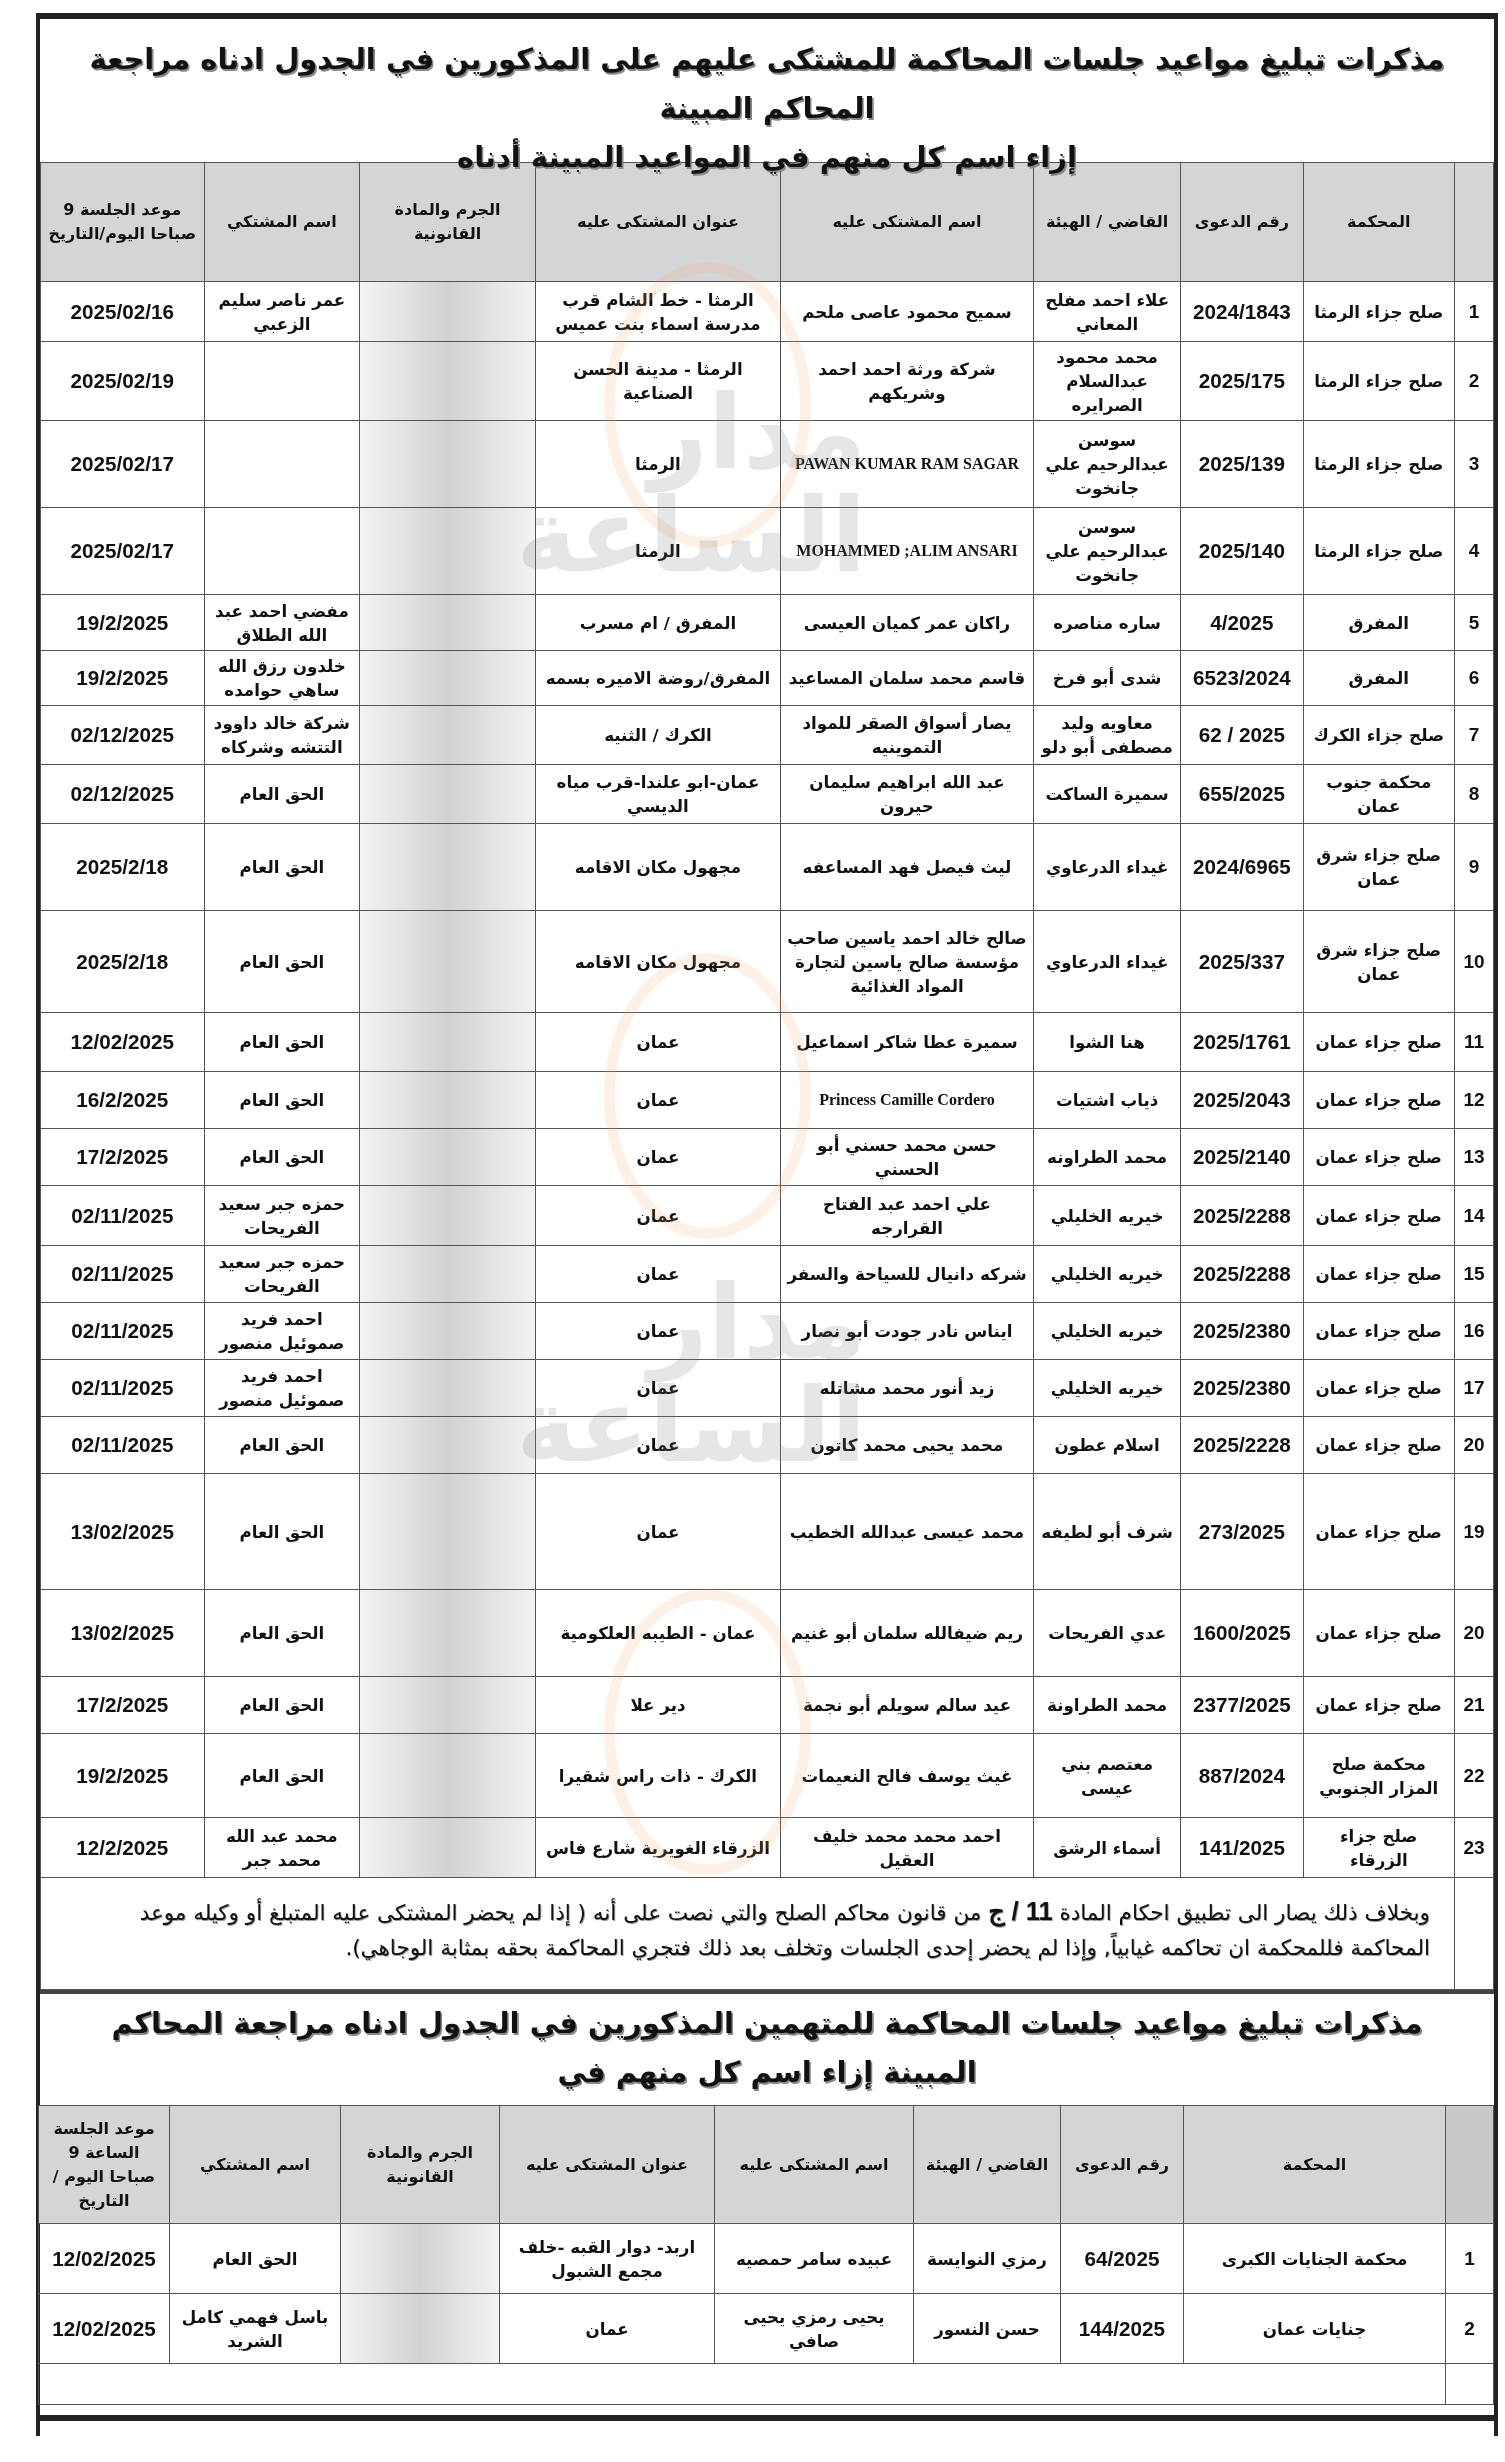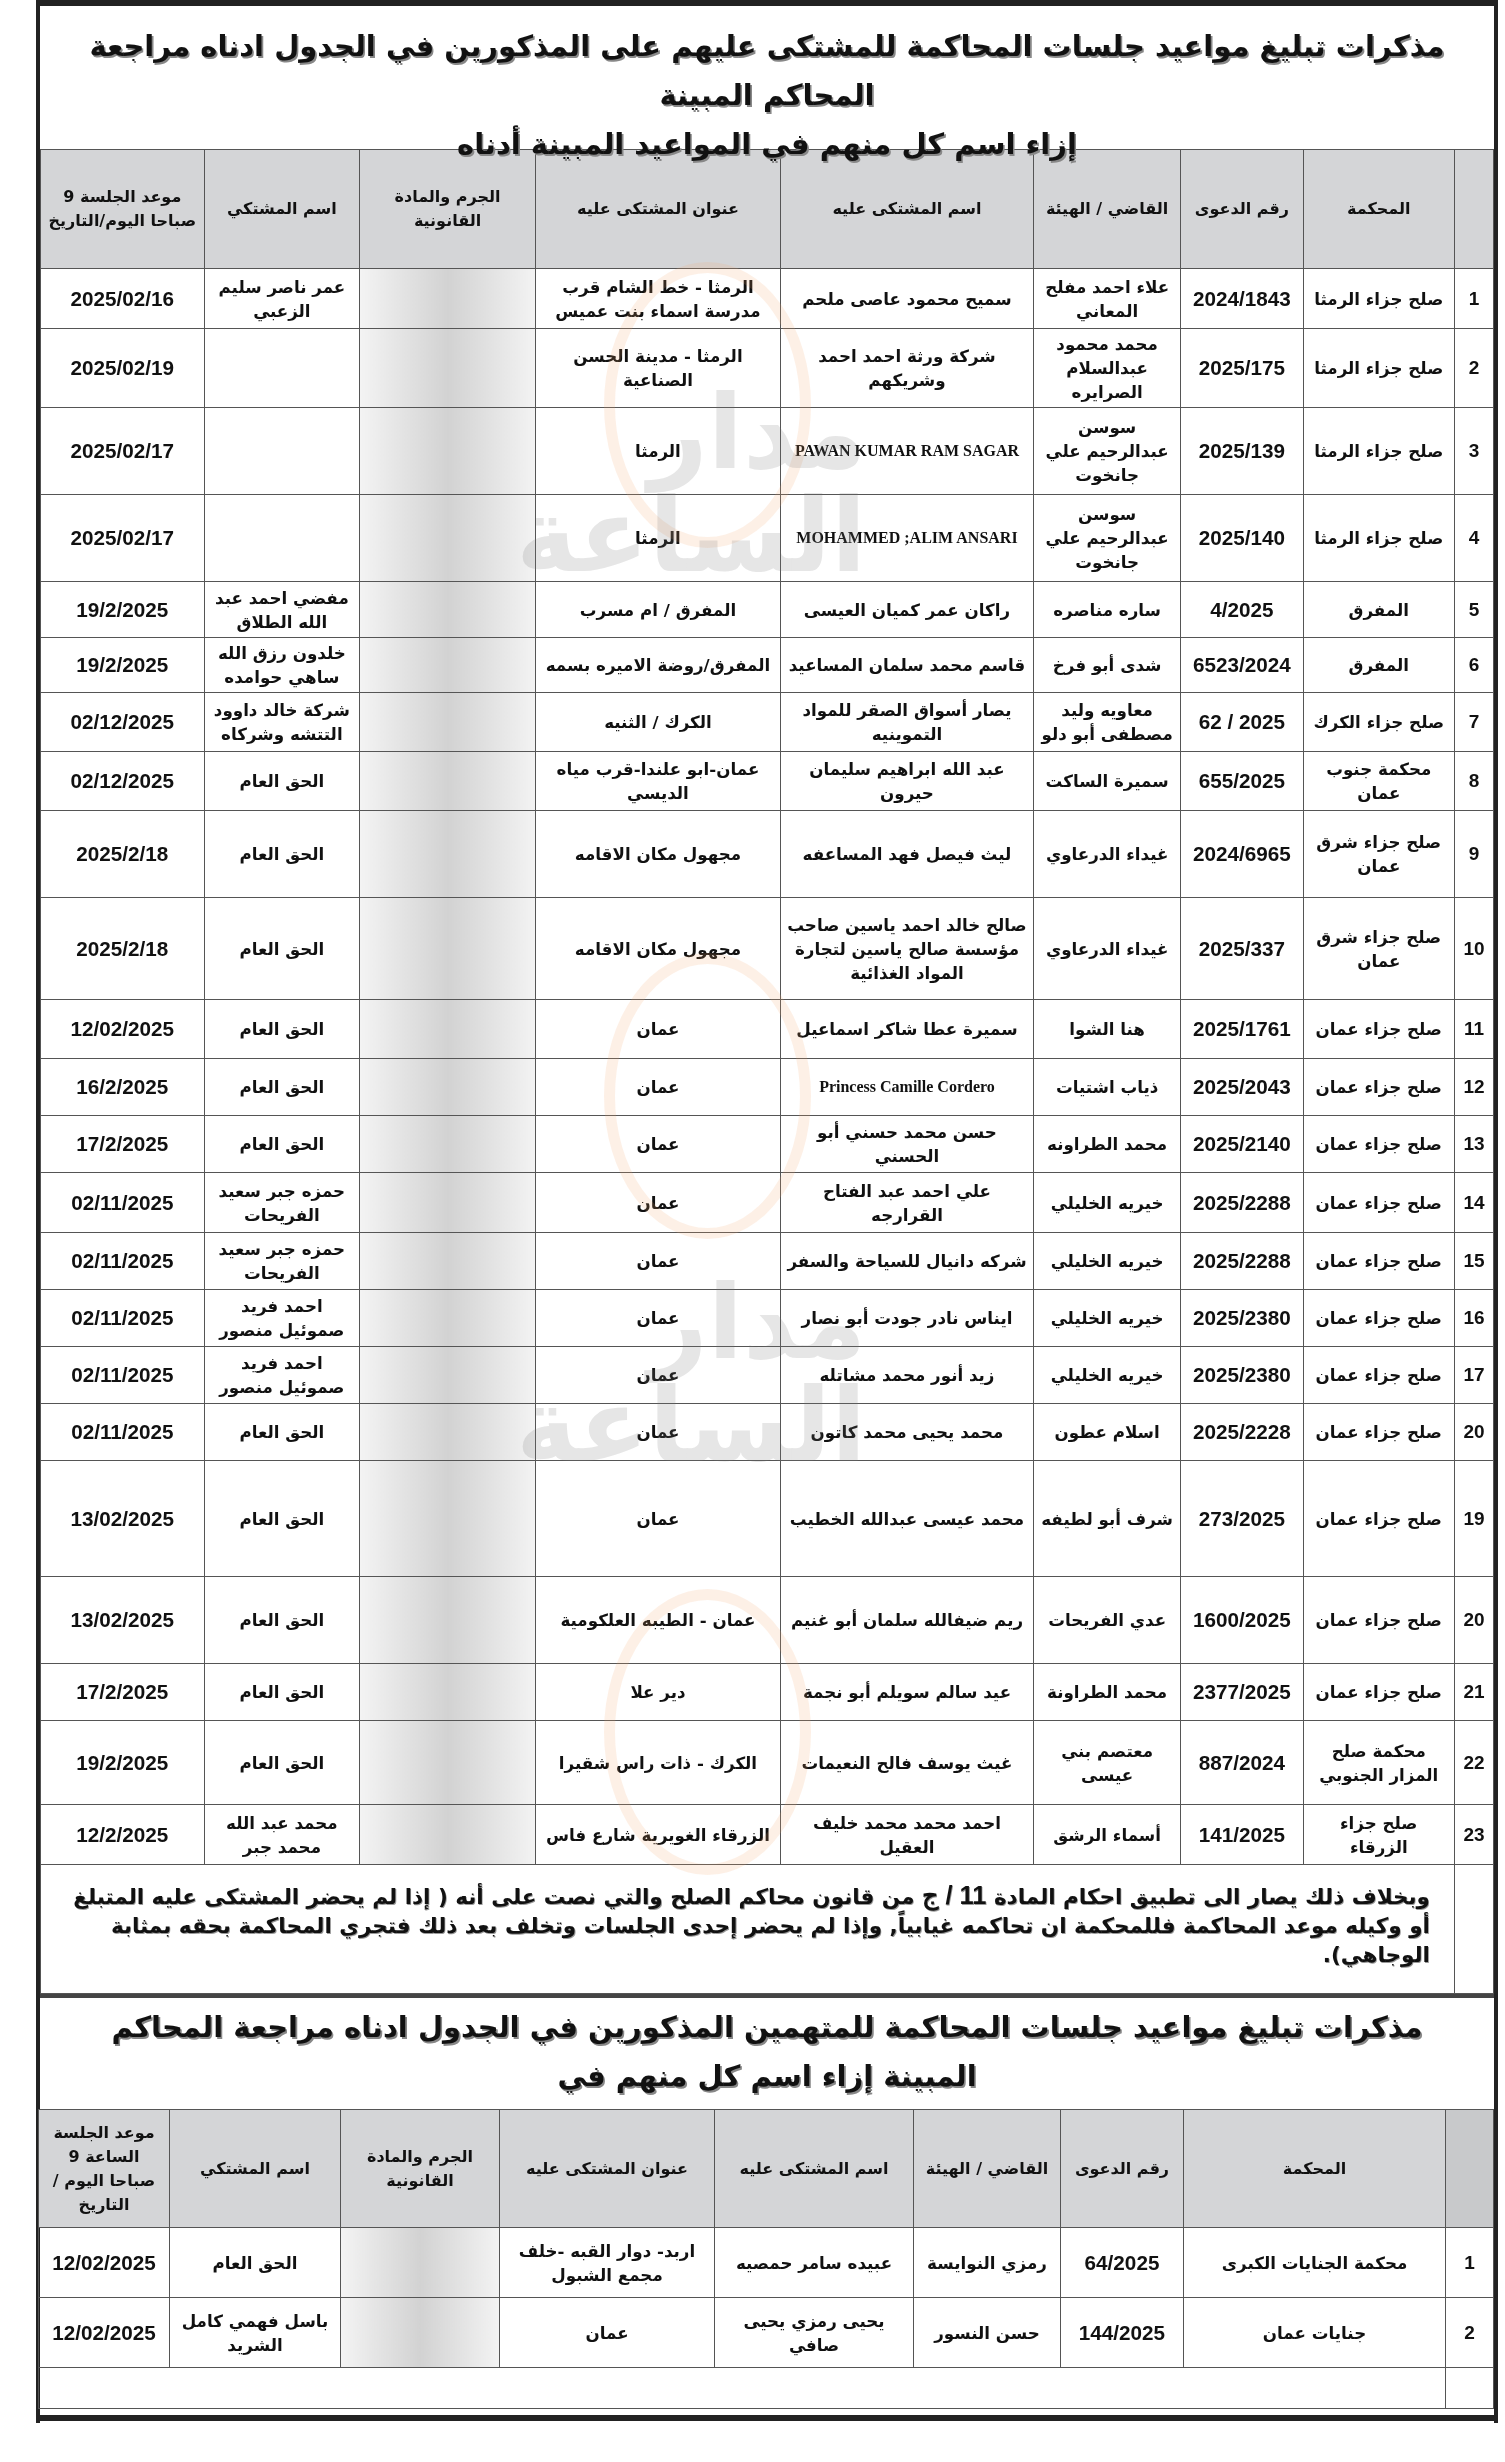--- a/index.html
+++ b/index.html
@@ -1,40 +1,40 @@
 <!DOCTYPE html>
 <html lang="ar" dir="rtl" style="font-size:12.7px"><head>
 <meta charset="utf-8">
 <style>
   html, body { margin:0; padding:0; background:#ffffff; }
   body {
     width:1506px; height:2462px; position:relative; overflow:hidden;
     font-family: "DejaVu Sans", "Liberation Sans", sans-serif; color:#111;
   }
   .page {
-    position:absolute; left:36px; top:0; width:1462px; height:2423px;
+    position:absolute; left:36px; top:13px; width:1462px; height:2423px;
     border-left:4px solid #222; border-right:4px solid #222;
     border-top:6.4px solid #222; box-sizing:border-box;
   }
   .bottom-rule { position:absolute; left:36px; top:2415px; width:1462px; height:6.4px; background:#222; }
   .section-title {
     text-align:center; font-weight:bold; font-size:29px; line-height:49px;
     padding:16px 32px 8px; text-shadow:1.6px 1.6px 0 #888;
   }
   table { border-collapse:collapse; width:100%; table-layout:fixed; }
   th, td {
     border:1.6px solid #555; text-align:center; vertical-align:middle;
     font-weight:bold; font-size:16.7px; line-height:24px; padding:3.2px 4.8px;
   }
   th { background:#d4d5d7; font-size:16px; }
   td.num { font-family:"Liberation Sans", sans-serif; font-size:20.7px; }
   td.idx { font-family:"Liberation Sans", sans-serif; font-size:19px; }
   td.blur { background:linear-gradient(90deg,#f3f3f3,#d2d2d2 50%,#f3f3f3); }
   .note {
-    font-size:21.5px; font-weight:bold; line-height:29px; padding:16px 24px 24px;
+    font-size:21.5px; font-weight:normal; line-height:35px; padding:16px 24px 24px;
     text-align:center; text-shadow:0.8px 0.8px 0 #999;
   }
   .note b.big { font-size:25.4px; font-family:"Liberation Sans", sans-serif; }
   .latin { font-family:Liberation Serif, serif; font-size:16px; }
   .watermark {
     position:absolute; pointer-events:none; opacity:0.18;
   }
   .wm-circle {
     width:207px; height:286px; border-radius:50%;
     border:11px solid #f4a56a; box-sizing:border-box; opacity:0.9;

